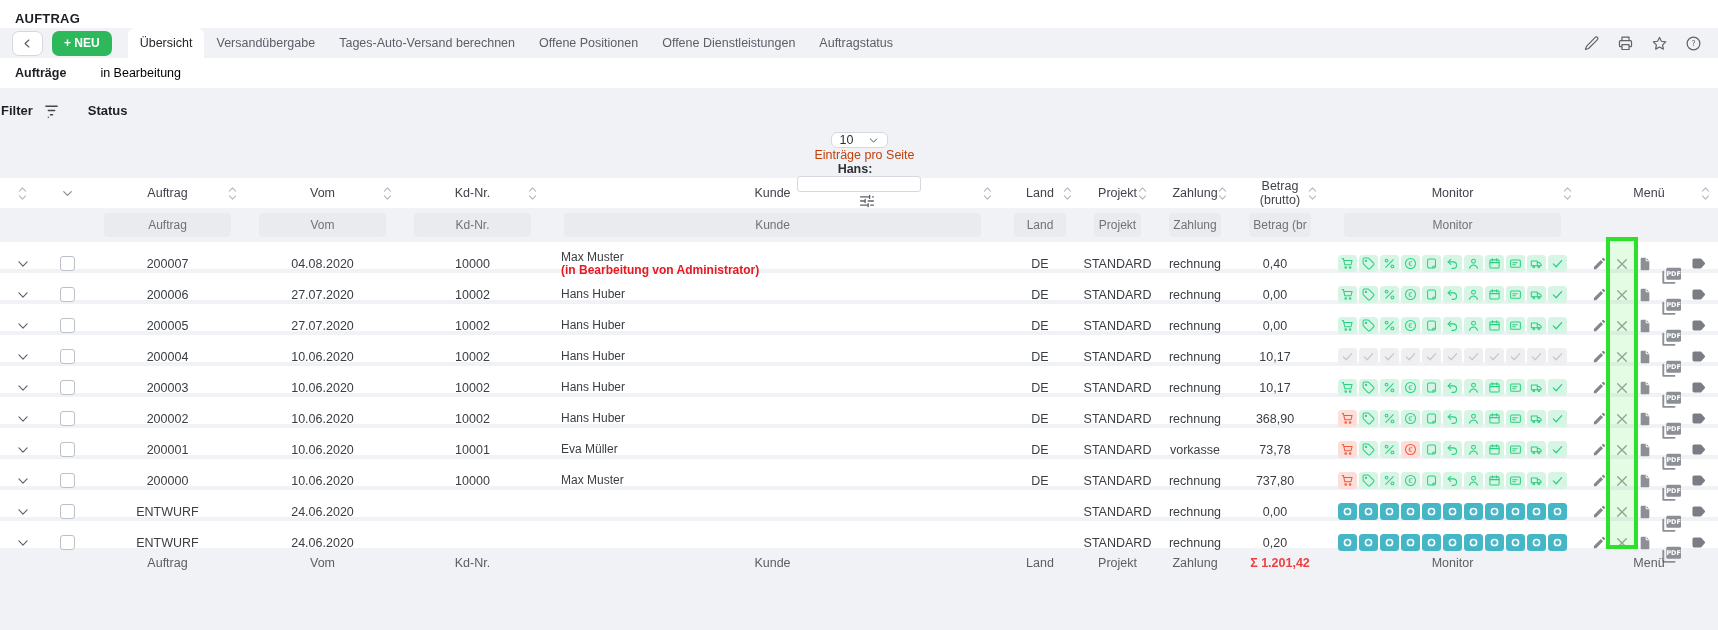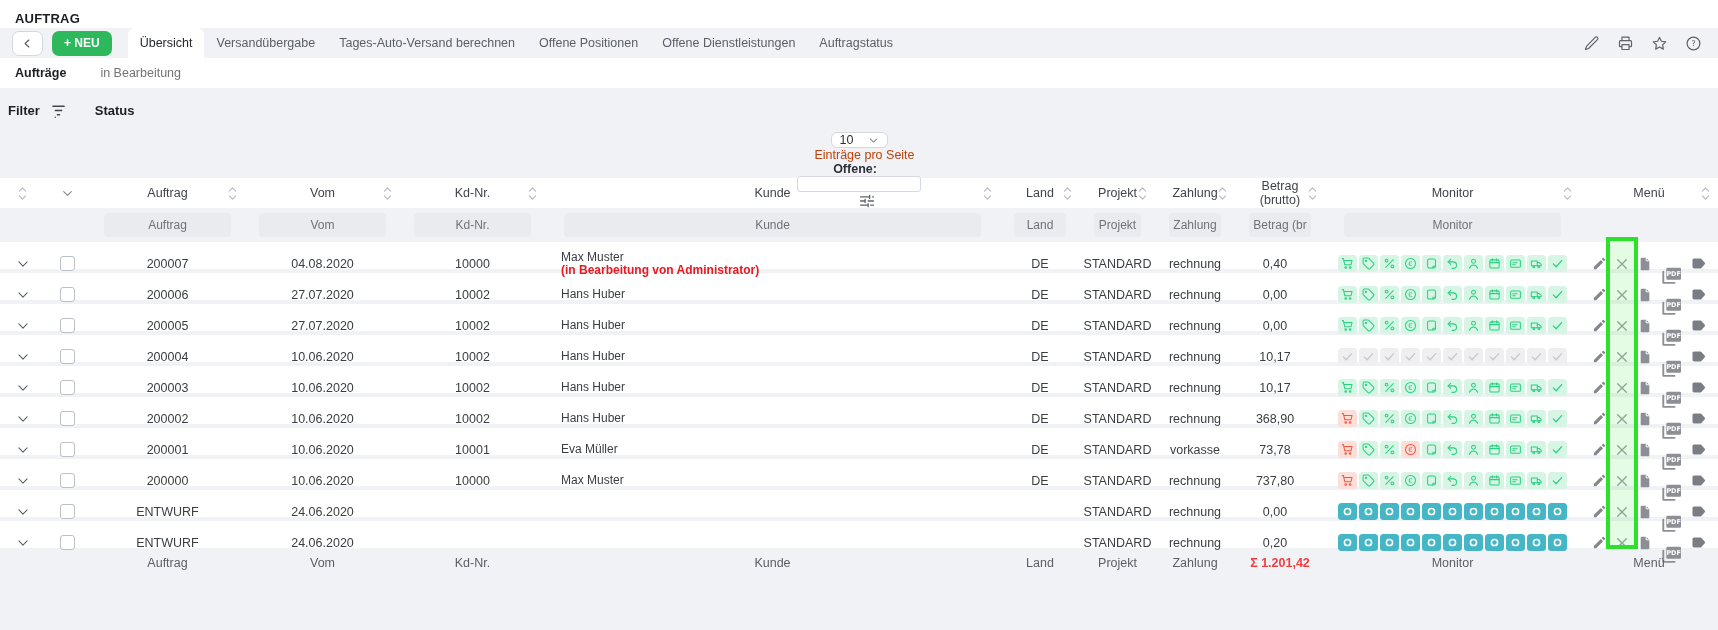--- a/index.html
+++ b/index.html
@@ -25,25 +25,25 @@
   .new-btn { height:25px; background:#2eb85c; color:#fff; font-weight:bold; font-size:12px; border:none;
              border-radius:7px; padding:0 12px; margin-right:16px; display:flex; align-items:center; cursor:pointer; }
   .tabs { display:flex; align-items:flex-end; height:30px; }
   .tab { line-height:30px; padding:0 12px; color:#5a5e66; font-size:12.5px; cursor:pointer; white-space:nowrap; }
   .tab.active { background:#fff; color:#26282c; border-radius:7px 7px 0 0; }
   .tool-icons { position:absolute; right:16px; top:0; height:30px; display:flex; align-items:center; gap:17px; color:#5f6368; }
   .tool-icons .ic { width:17px; height:17px; cursor:pointer; }
   .tool-icons .ic svg { stroke-width:1.7; }
 
   .subtabs { height:30px; background:#fff; display:flex; align-items:center; gap:34px; padding:0 15px; }
-  .subtab { color:#737373; font-size:12.5px; cursor:pointer; }
+  .subtab { color:#000000; font-size:12.5px; cursor:pointer; }
   .subtab.active { color:#1d1f23; font-weight:bold; }
 
   
-  .filter-row { height:44px; display:flex; align-items:center; padding:0 8px; gap:10px; }
+  .filter-row { height:44px; display:flex; align-items:center; padding:0 1px; gap:10px; }
   .flabel { font-weight:bold; font-size:13px; color:#1d1f23; }
   .filter-funnel { width:17px; height:17px; color:#42454b; margin-right:18px; cursor:pointer; }
   .toggle-group { display:flex; align-items:center; gap:9px; margin-right:14px; cursor:pointer; }
   .toggle-track { width:32px; height:17px; border-radius:9px; background:#cdd2d9; position:relative; flex:none; }
   .toggle-knob { position:absolute; left:2px; top:2px; width:13px; height:13px; border-radius:50%; background:#fff;
                  box-shadow:0 1px 2px rgba(0,0,0,.25); }
   .toggle-label { color:#45484e; }
 
   .pagesize-row { height:40px; display:flex; align-items:center; padding:0 12px;flex-direction:column; }
   .select { width:57px; height:26px; background:#fff; border:1px solid #d5d8df; border-radius:6px;
@@ -176,21 +176,21 @@
   <div class="select">
     <span>10</span>
     <span class="ic">
         <svg viewBox="0 0 24 24">
           <path d="m5 8.5 7 7 7-7"></path>
         </svg>
       </span>
   </div>
   <span class="pagesize-label">Einträge pro Seite</span>
   <div class="spacer"></div>
-  <span class="suche-label">Offene:</span>
+  <span class="suche-label">Hans:</span>
   <input class="search-input" value="" style="">
   <span class="ic sliders">
       <svg viewBox="0 0 24 24">
         <path d="M3.5 6.5h12m4 0h1m-17 5.5h6m4 0h7m-17 5.5h10m3.5 0h3.5M15.5 4.5v4M9.5 10v4M13.5 15.5v4" stroke-width="1.8"></path>
       </svg>
     </span>
 </div>
 
 <div class="trow thead">
     <div>

